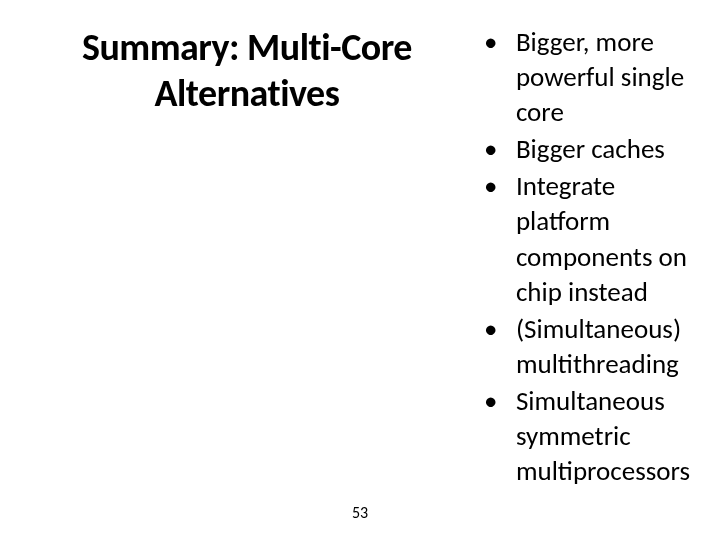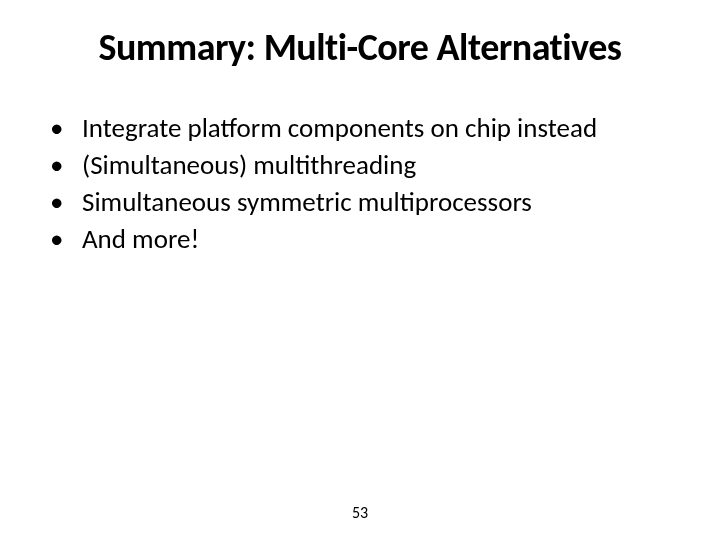--- a/index.html
+++ b/index.html
@@ -13,21 +13,20 @@
       background: #ffffff;
       font-family: Calibri, "Segoe UI", Arial, sans-serif;
       position: relative;
       overflow: hidden;
     }
     .slide {
       width: 100%;
       height: 100%;
       padding: 24px 30px 20px 30px;
       display: flex;
-      flex-direction: column;
     }
     .title {
       font-size: 38px;
       font-weight: bold;
       color: #000000;
       text-align: center;
       margin-bottom: 40px;
       letter-spacing: -0.5px;
     }
     .content {
@@ -62,20 +61,21 @@
       color: #000000;
     }
   </style>
 </head>
 <body>
 
 <div class="slide">
   <h1 class="title">Summary: Multi-Core Alternatives</h1>
   <div class="content">
     <ul class="bullet-list">
+      <li class="bullet-item">Bigger, more powerful single core</li>
+      <li class="bullet-item">Bigger caches</li>
       <li class="bullet-item">Integrate platform components on chip instead</li>
       <li class="bullet-item">(Simultaneous) multithreading</li>
       <li class="bullet-item">Simultaneous symmetric multiprocessors</li>
-      <li class="bullet-item">And more!</li>
     </ul>
   </div>
   <div class="page-number">53</div>
 </div>
 
 </body></html>

